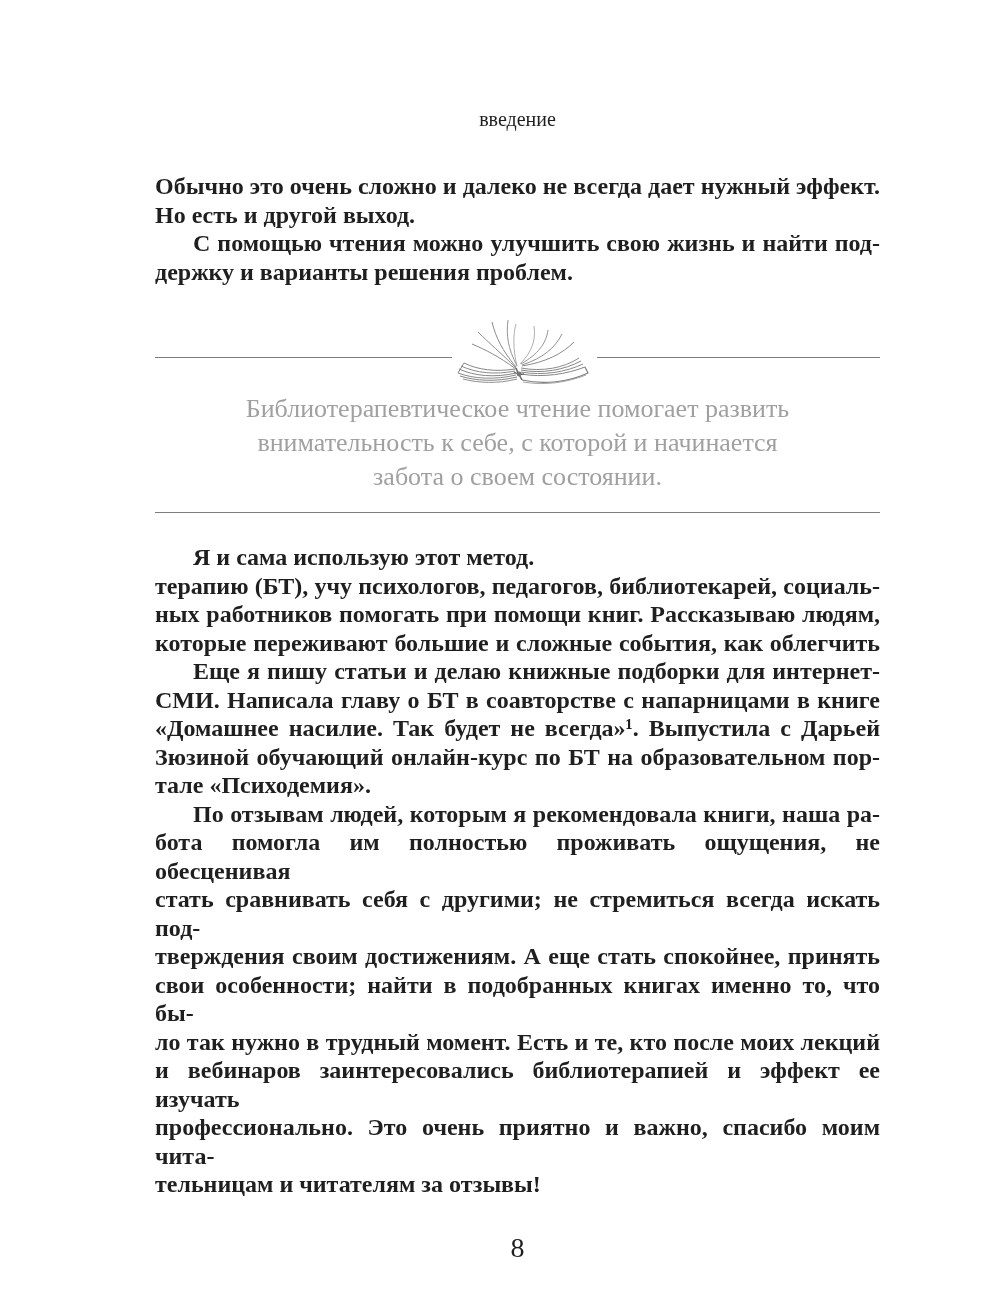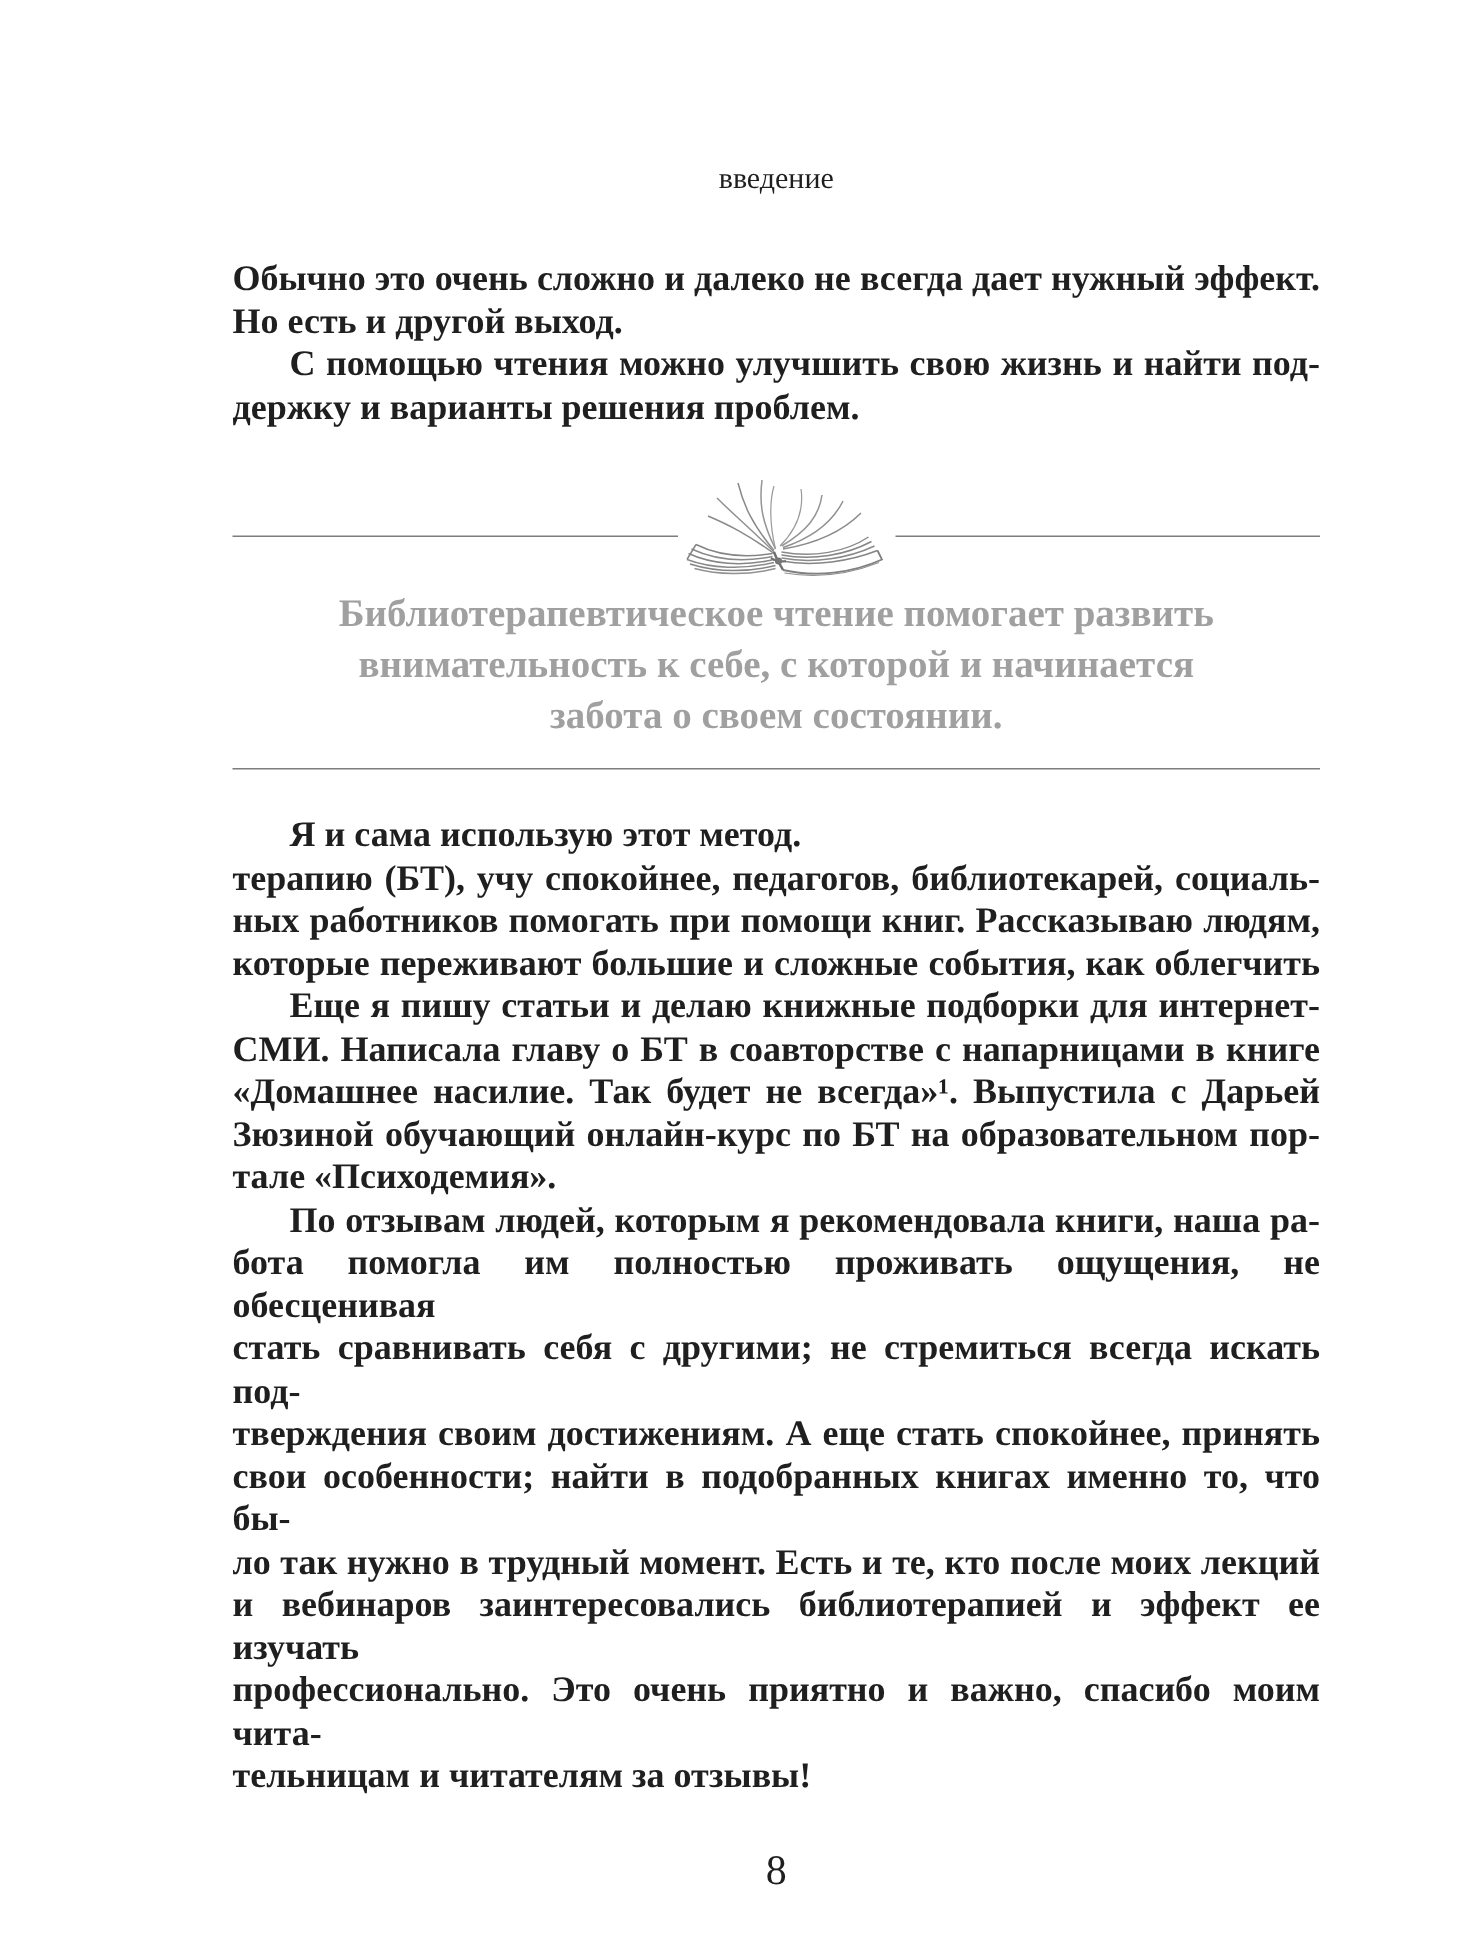--- a/index.html
+++ b/index.html
@@ -45,21 +45,20 @@
   .rule-left  { left: 0; width: 297px; }
   .rule-right { left: 442px; width: 283px; }
   .book-art { position: absolute; left: 295px; top: 0; width: 140px; height: 84px; }
 
   .quote-text { margin-top: -4px; }
   .quote-line {
     font-size: 26px;
     line-height: 34px;
     text-align: center;
     color: #a0a0a0;
-    font-weight: bold;
   }
 
   .full-rule { margin-top: 18px; height: 0; border-top: 1px solid #7d7d7d; }
 
   .body-block { margin-top: 30px; }
 
   .page-number {
     margin-top: 33px;
     text-align: center;
     font-size: 28px;
@@ -130,21 +129,21 @@
         </div>
     </div>
 
     <div class="full-rule"></div>
 
     <div class="body-block" id="body-block">
         <div class="para">
           <div class="line last indent">Я и сама использую этот метод.</div>
         </div>
         <div class="para">
-          <div class="line">терапию (БТ), учу спокойнее, педагогов, библиотекарей, социаль-</div>
+          <div class="line">терапию (БТ), учу психологов, педагогов, библиотекарей, социаль-</div>
           <div class="line">ных работников помогать при помощи книг. Рассказываю людям,</div>
           <div class="line">которые переживают большие и сложные события, как облегчить</div>
         </div>
         <div class="para">
           <div class="line indent">Еще я пишу статьи и делаю книжные подборки для интернет-</div>
           <div class="line">СМИ. Написала главу о БТ в соавторстве с напарницами в книге</div>
           <div class="line">«Домашнее насилие. Так будет не всегда»¹. Выпустила с Дарьей</div>
           <div class="line">Зюзиной обучающий онлайн-курс по БТ на образовательном пор-</div>
           <div class="line last">тале «Психодемия».</div>
         </div>

